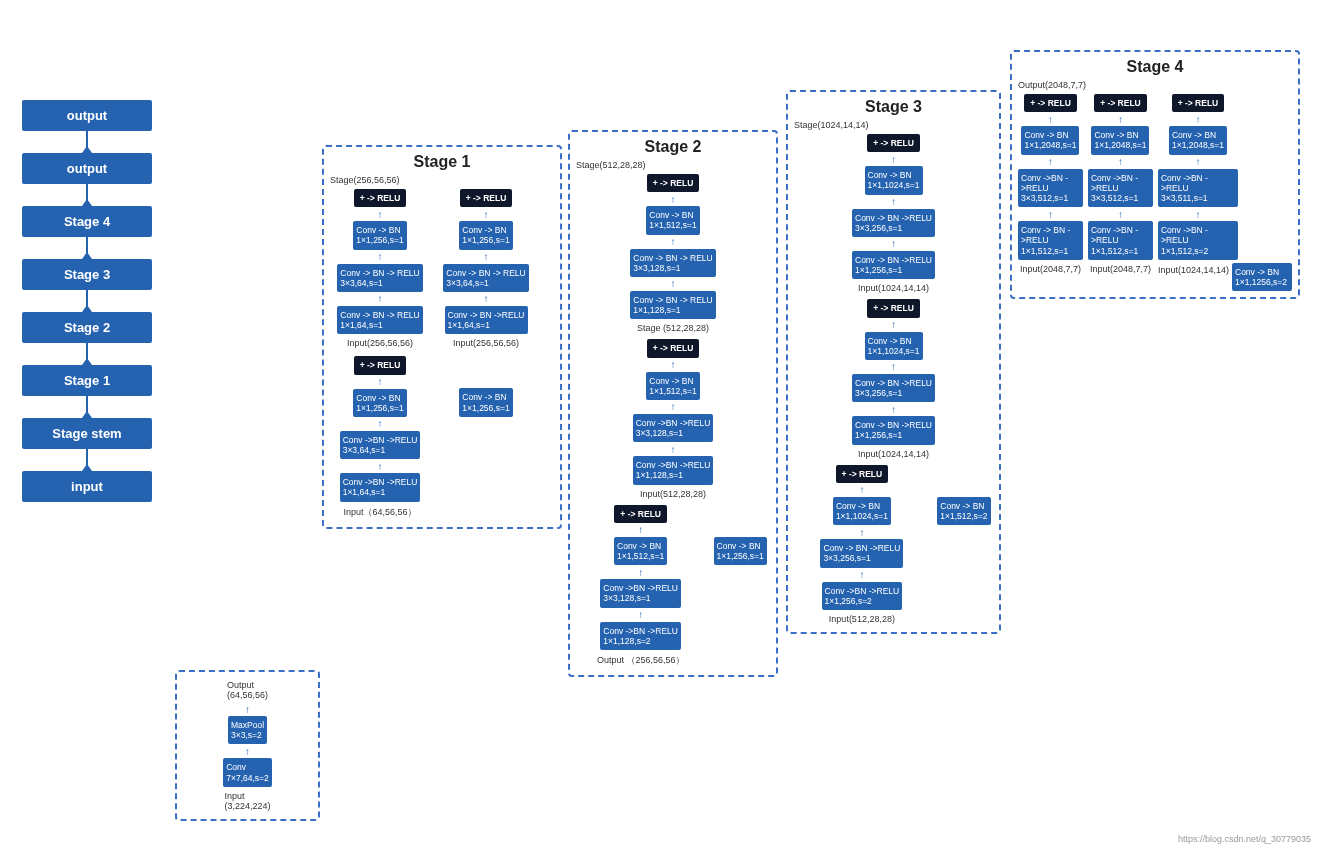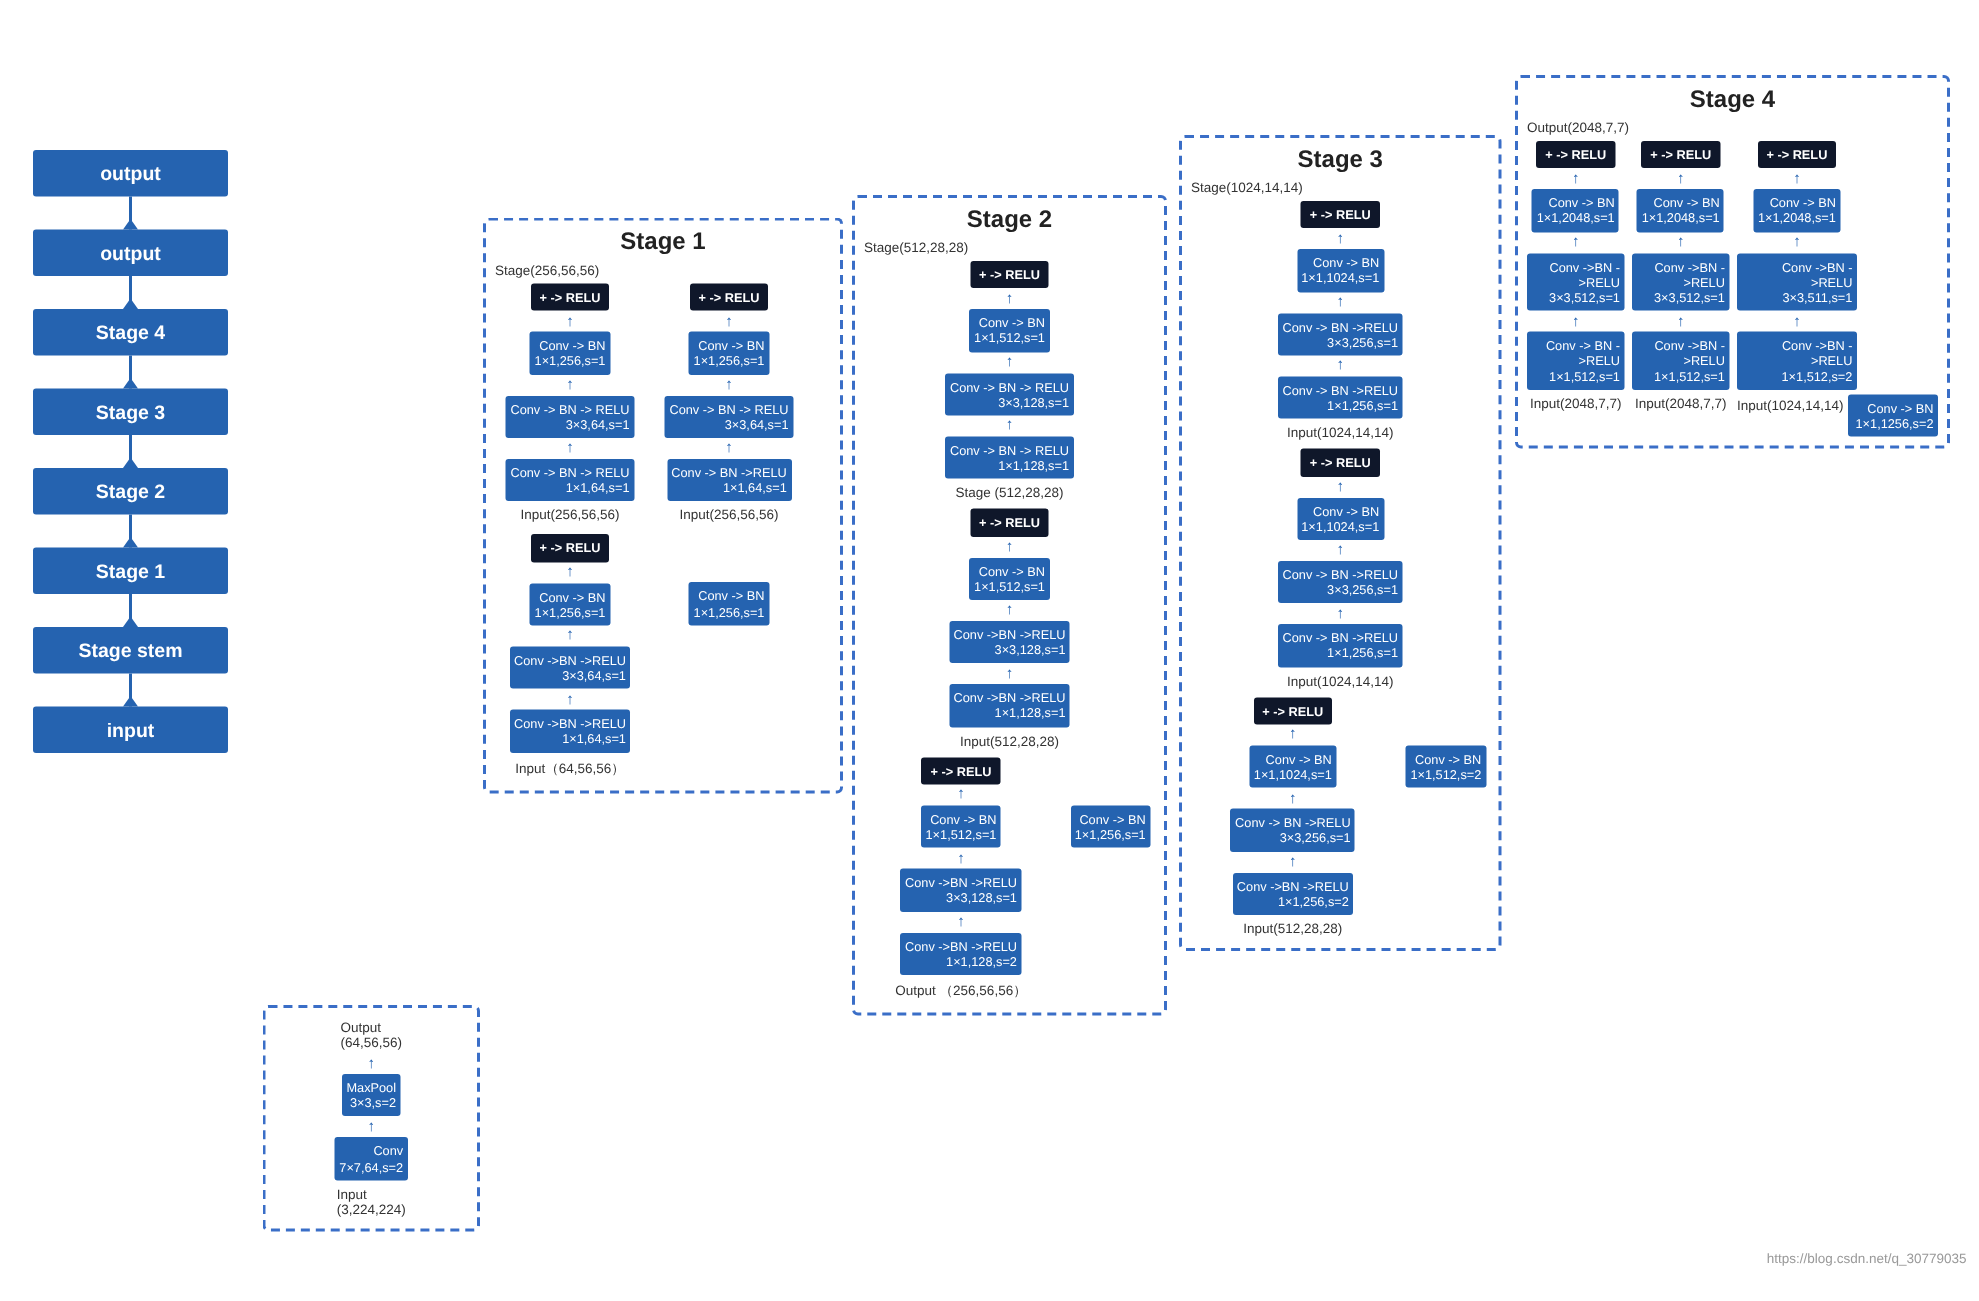--- a/index.html
+++ b/index.html
@@ -72,21 +72,21 @@
       color: #222;
       text-align: center;
       margin-bottom: 4px;
     }
 
     
     .mini-block {
       background: #2563b0;
       color: white;
       font-size: 8.5px;
-      text-align: right;
+      text-align: left;
       padding: 4px 3px;
       border-radius: 2px;
       line-height: 1.2;
       white-space: pre-line;
     }
     .mini-block-relu {
       background: #0f172a;
       color: white;
       font-size: 8.5px;
       text-align: center;

